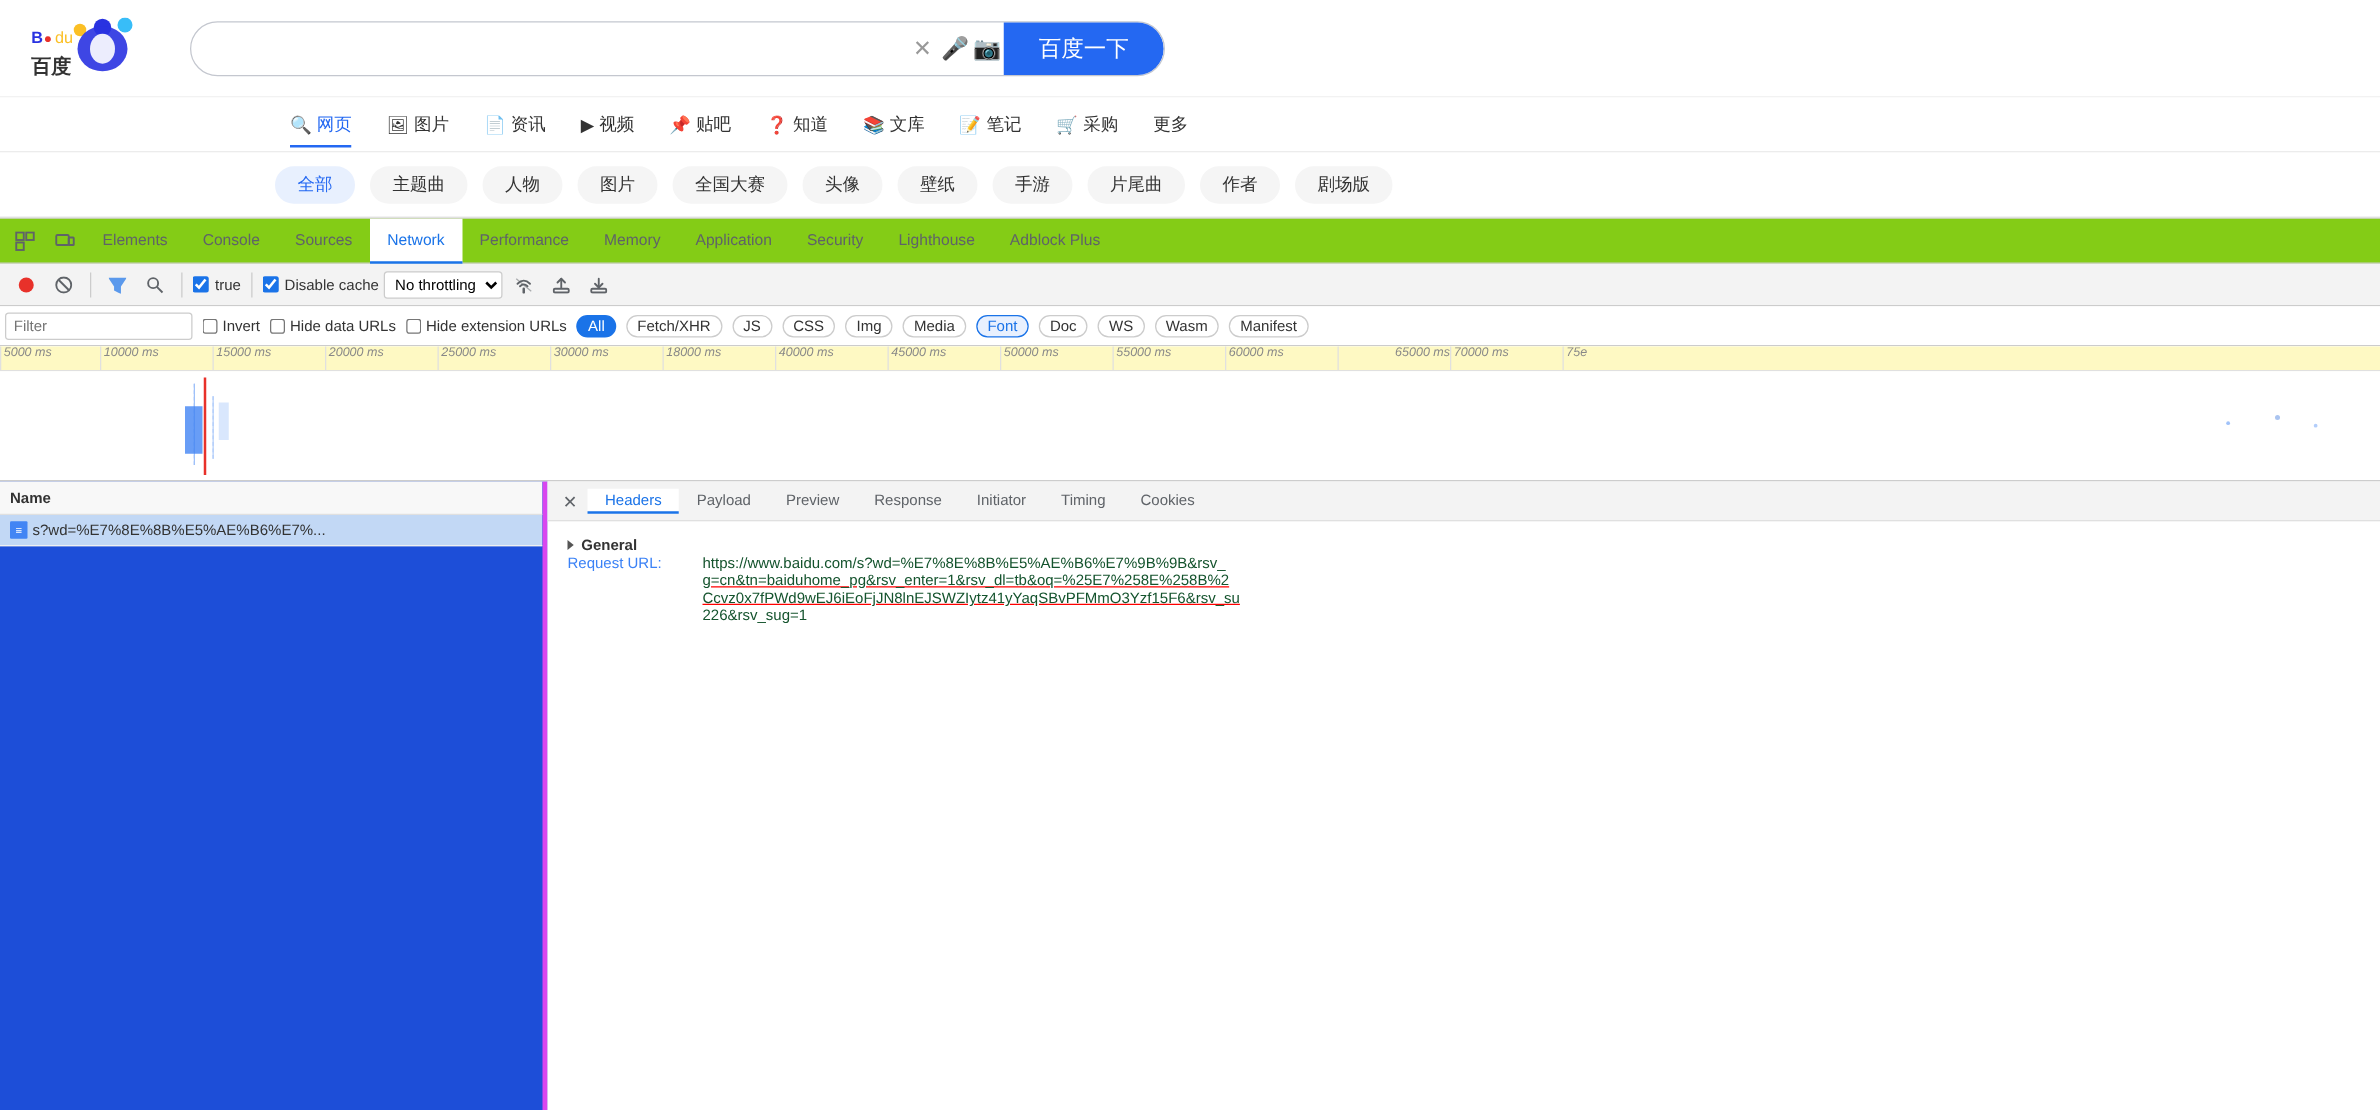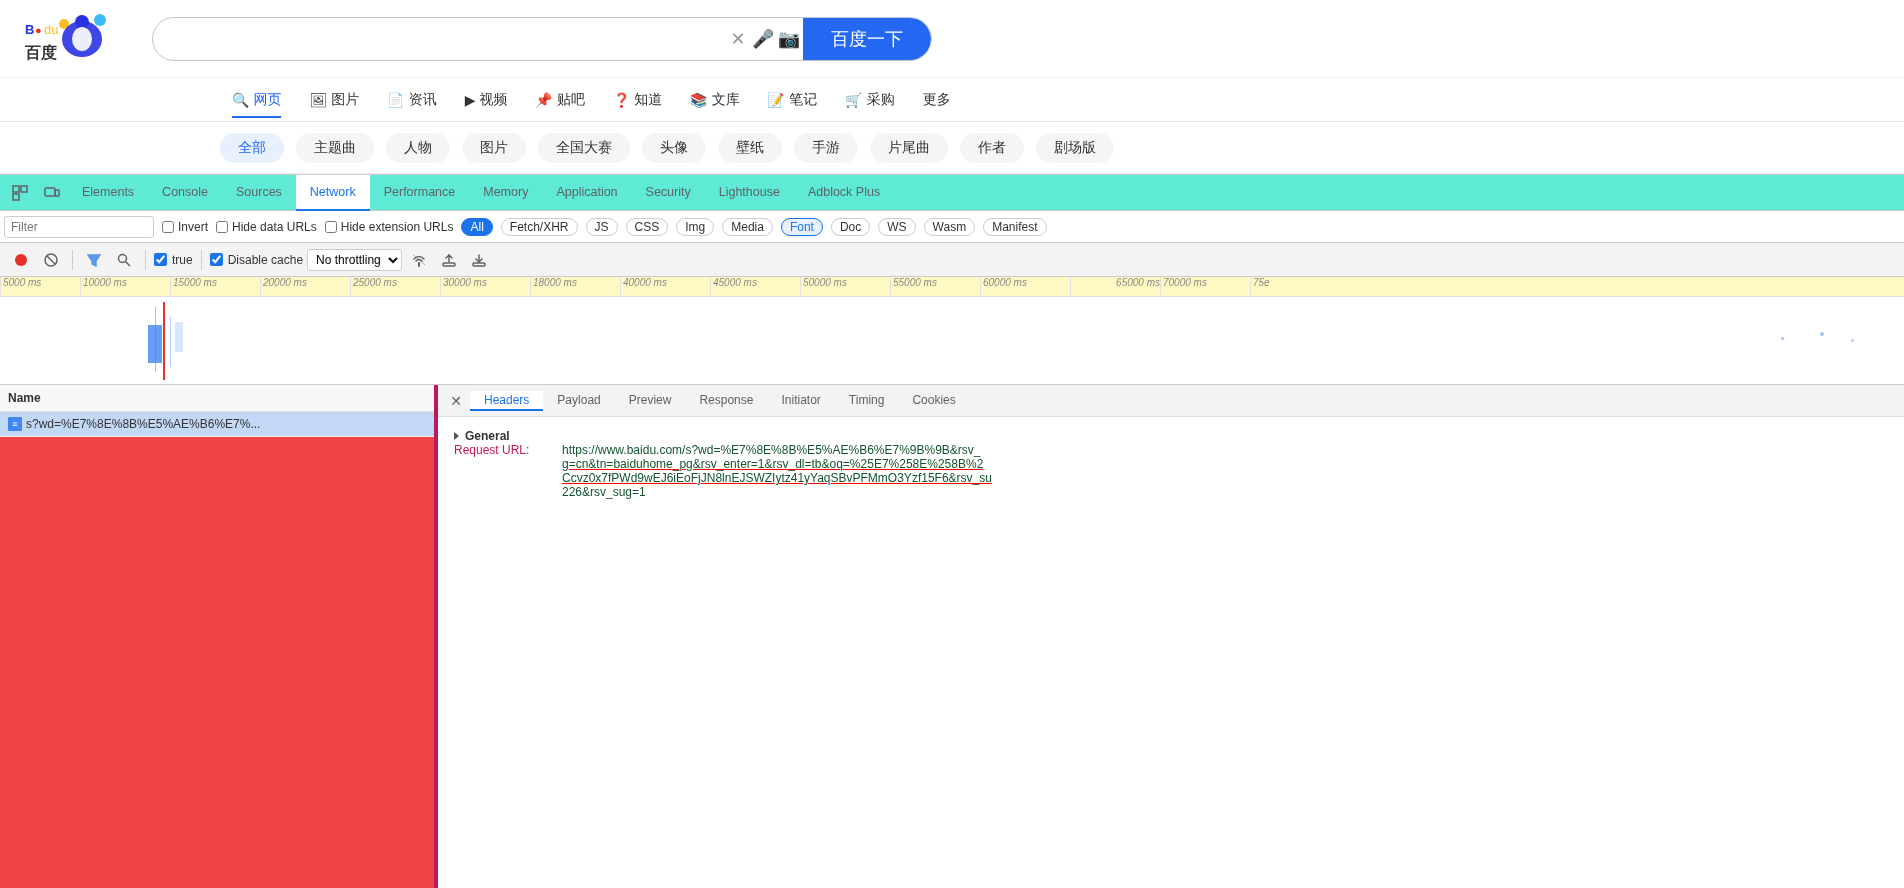--- a/index.html
+++ b/index.html
@@ -115,21 +115,21 @@
     
     #devtools {
       background: #f3f3f3;
       border-top: 1px solid #ccc;
     }
 
     
     #devtools-tabs {
       display: flex;
       align-items: center;
-      background: #5eead4;
+      background: #84cc16;
       border-bottom: 1px solid #ccc;
       height: 36px;
       padding: 0 4px;
       gap: 0;
     }
     .devtools-tab-icon {
       width: 32px;
       height: 36px;
       display: flex;
       align-items: center;
@@ -286,22 +286,22 @@
       display: flex;
       height: calc(888px - 78px - 44px - 52px - 36px - 34px - 32px - 108px);
       min-height: 260px;
       overflow: hidden;
     }
 
     
     #name-panel {
       width: 438px;
       flex-shrink: 0;
-      border-right: 4px solid #be185d;
-      background: #ef4444;
+      border-right: 4px solid #d946ef;
+      background: #1d4ed8;
       overflow-y: auto;
     }
     #name-header {
       padding: 6px 8px;
       font-size: 12px;
       font-weight: 600;
       color: #333;
       border-bottom: 1px solid #e0e0e0;
       background: #f8f8f8;
     }
@@ -394,21 +394,21 @@
       border-bottom: 4px solid transparent;
     }
     .kv-row {
       display: flex;
       align-items: flex-start;
       margin-bottom: 4px;
       font-size: 12px;
       gap: 8px;
     }
     .kv-key {
-      color: #be185d;
+      color: #3b82f6;
       white-space: nowrap;
       flex-shrink: 0;
       min-width: 100px;
     }
     .kv-value {
       color: #14532d;
       word-break: break-all;
     }
   </style>
 </head>
@@ -518,20 +518,91 @@
     <div class="devtools-tab">Elements</div>
     <div class="devtools-tab">Console</div>
     <div class="devtools-tab">Sources</div>
     <div class="devtools-tab active">Network</div>
     <div class="devtools-tab">Performance</div>
     <div class="devtools-tab">Memory</div>
     <div class="devtools-tab">Application</div>
     <div class="devtools-tab">Security</div>
     <div class="devtools-tab">Lighthouse</div>
     <div class="devtools-tab">Adblock Plus</div>
+  </div>
+
+  <div id="devtools-controls">
+
+    <button class="ctrl-btn" style="color:#e8312a;">
+      <svg width="14" height="14" viewBox="0 0 14 14">
+          <circle cx="7" cy="7" r="6" fill="#e8312a"></circle>
+        </svg>
+    </button>
+
+    <button class="ctrl-btn">
+      <svg width="14" height="14" viewBox="0 0 14 14">
+          <circle cx="7" cy="7" r="6" stroke="#5f6368" stroke-width="1.5" fill="none"></circle>
+          <line x1="3" y1="3" x2="11" y2="11" stroke="#5f6368" stroke-width="1.5"></line>
+        </svg>
+    </button>
+    <div class="ctrl-separator"></div>
+
+    <button class="ctrl-btn active">
+      <svg width="14" height="14" viewBox="0 0 14 14">
+          <polygon points="1,2 13,2 9,8 9,13 5,11 5,8" stroke="#1a73e8" stroke-width="1.5" fill="#1a73e8" opacity="0.7"></polygon>
+        </svg>
+    </button>
+
+    <button class="ctrl-btn">
+      <svg width="14" height="14" viewBox="0 0 14 14">
+          <circle cx="5.5" cy="5.5" r="4" stroke="#5f6368" stroke-width="1.5" fill="none"></circle>
+          <line x1="8.5" y1="8.5" x2="13" y2="13" stroke="#5f6368" stroke-width="1.5"></line>
+        </svg>
+    </button>
+    <div class="ctrl-separator"></div>
+
+    <label class="ctrl-checkbox-label">
+      <input type="checkbox" checked="" style="">
+      <span>true</span>
+    </label>
+    <div class="ctrl-separator"></div>
+
+    <label class="ctrl-checkbox-label">
+      <input type="checkbox" checked="" style="">
+      <span>Disable cache</span>
+    </label>
+
+    <select class="throttle-select">
+      <option>No throttling</option>
+    </select>
+
+    <button class="ctrl-btn">
+      <svg width="16" height="14" viewBox="0 0 16 14">
+        <path d="M8 10 L8 13" stroke="#5f6368" stroke-width="2" stroke-linecap="round"></path>
+        <path d="M5 8 Q8 5 11 8" stroke="#5f6368" stroke-width="1.5" fill="none" stroke-linecap="round"></path>
+        <path d="M3 6 Q8 1 13 6" stroke="#5f6368" stroke-width="1.5" fill="none" stroke-linecap="round"></path>
+        <line x1="2" y1="2" x2="14" y2="12" stroke="#5f6368" stroke-width="1" opacity="0.5"></line>
+      </svg>
+    </button>
+
+    <button class="ctrl-btn">
+      <svg width="14" height="14" viewBox="0 0 14 14">
+        <polyline points="7,2 7,9" stroke="#5f6368" stroke-width="1.5" stroke-linecap="round"></polyline>
+        <polyline points="4,5 7,2 10,5" stroke="#5f6368" stroke-width="1.5" fill="none" stroke-linecap="round" stroke-linejoin="round"></polyline>
+        <rect x="1" y="10" width="12" height="3" rx="1" stroke="#5f6368" stroke-width="1.5" fill="none"></rect>
+      </svg>
+    </button>
+
+    <button class="ctrl-btn">
+      <svg width="14" height="14" viewBox="0 0 14 14">
+        <polyline points="7,2 7,9" stroke="#5f6368" stroke-width="1.5" stroke-linecap="round"></polyline>
+        <polyline points="4,6 7,9 10,6" stroke="#5f6368" stroke-width="1.5" fill="none" stroke-linecap="round" stroke-linejoin="round"></polyline>
+        <rect x="1" y="10" width="12" height="3" rx="1" stroke="#5f6368" stroke-width="1.5" fill="none"></rect>
+      </svg>
+    </button>
   </div>
 
   <div id="devtools-filter">
     <input id="filter-input" type="text" placeholder="Filter" style="">
     <label class="filter-checkbox-label">
       <input type="checkbox" style="">
       <span>Invert</span>
     </label>
     <label class="filter-checkbox-label">
       <input type="checkbox" style="">
@@ -547,91 +618,20 @@
     <button class="type-btn">CSS</button>
     <button class="type-btn">Img</button>
     <button class="type-btn">Media</button>
     <button class="type-btn highlighted">Font</button>
     <button class="type-btn">Doc</button>
     <button class="type-btn">WS</button>
     <button class="type-btn">Wasm</button>
     <button class="type-btn">Manifest</button>
   </div>
 
-  <div id="devtools-controls">
-
-    <button class="ctrl-btn" style="color:#e8312a;">
-      <svg width="14" height="14" viewBox="0 0 14 14">
-          <circle cx="7" cy="7" r="6" fill="#e8312a"></circle>
-        </svg>
-    </button>
-
-    <button class="ctrl-btn">
-      <svg width="14" height="14" viewBox="0 0 14 14">
-          <circle cx="7" cy="7" r="6" stroke="#5f6368" stroke-width="1.5" fill="none"></circle>
-          <line x1="3" y1="3" x2="11" y2="11" stroke="#5f6368" stroke-width="1.5"></line>
-        </svg>
-    </button>
-    <div class="ctrl-separator"></div>
-
-    <button class="ctrl-btn active">
-      <svg width="14" height="14" viewBox="0 0 14 14">
-          <polygon points="1,2 13,2 9,8 9,13 5,11 5,8" stroke="#1a73e8" stroke-width="1.5" fill="#1a73e8" opacity="0.7"></polygon>
-        </svg>
-    </button>
-
-    <button class="ctrl-btn">
-      <svg width="14" height="14" viewBox="0 0 14 14">
-          <circle cx="5.5" cy="5.5" r="4" stroke="#5f6368" stroke-width="1.5" fill="none"></circle>
-          <line x1="8.5" y1="8.5" x2="13" y2="13" stroke="#5f6368" stroke-width="1.5"></line>
-        </svg>
-    </button>
-    <div class="ctrl-separator"></div>
-
-    <label class="ctrl-checkbox-label">
-      <input type="checkbox" checked="" style="">
-      <span>true</span>
-    </label>
-    <div class="ctrl-separator"></div>
-
-    <label class="ctrl-checkbox-label">
-      <input type="checkbox" checked="" style="">
-      <span>Disable cache</span>
-    </label>
-
-    <select class="throttle-select">
-      <option>No throttling</option>
-    </select>
-
-    <button class="ctrl-btn">
-      <svg width="16" height="14" viewBox="0 0 16 14">
-        <path d="M8 10 L8 13" stroke="#5f6368" stroke-width="2" stroke-linecap="round"></path>
-        <path d="M5 8 Q8 5 11 8" stroke="#5f6368" stroke-width="1.5" fill="none" stroke-linecap="round"></path>
-        <path d="M3 6 Q8 1 13 6" stroke="#5f6368" stroke-width="1.5" fill="none" stroke-linecap="round"></path>
-        <line x1="2" y1="2" x2="14" y2="12" stroke="#5f6368" stroke-width="1" opacity="0.5"></line>
-      </svg>
-    </button>
-
-    <button class="ctrl-btn">
-      <svg width="14" height="14" viewBox="0 0 14 14">
-        <polyline points="7,2 7,9" stroke="#5f6368" stroke-width="1.5" stroke-linecap="round"></polyline>
-        <polyline points="4,5 7,2 10,5" stroke="#5f6368" stroke-width="1.5" fill="none" stroke-linecap="round" stroke-linejoin="round"></polyline>
-        <rect x="1" y="10" width="12" height="3" rx="1" stroke="#5f6368" stroke-width="1.5" fill="none"></rect>
-      </svg>
-    </button>
-
-    <button class="ctrl-btn">
-      <svg width="14" height="14" viewBox="0 0 14 14">
-        <polyline points="7,2 7,9" stroke="#5f6368" stroke-width="1.5" stroke-linecap="round"></polyline>
-        <polyline points="4,6 7,9 10,6" stroke="#5f6368" stroke-width="1.5" fill="none" stroke-linecap="round" stroke-linejoin="round"></polyline>
-        <rect x="1" y="10" width="12" height="3" rx="1" stroke="#5f6368" stroke-width="1.5" fill="none"></rect>
-      </svg>
-    </button>
-  </div>
-
   <div id="timeline-area">
     <div id="timeline-ruler">
       <div class="ruler-mark" style="width:80px;">5000 ms</div>
       <div class="ruler-mark" style="width:90px;">10000 ms</div>
       <div class="ruler-mark" style="width:90px;">15000 ms</div>
       <div class="ruler-mark" style="width:90px;">20000 ms</div>
       <div class="ruler-mark" style="width:90px;">25000 ms</div>
       <div class="ruler-mark" style="width:90px;">30000 ms</div>
       <div class="ruler-mark" style="width:90px;">18000 ms</div>
       <div class="ruler-mark" style="width:90px;">40000 ms</div>

